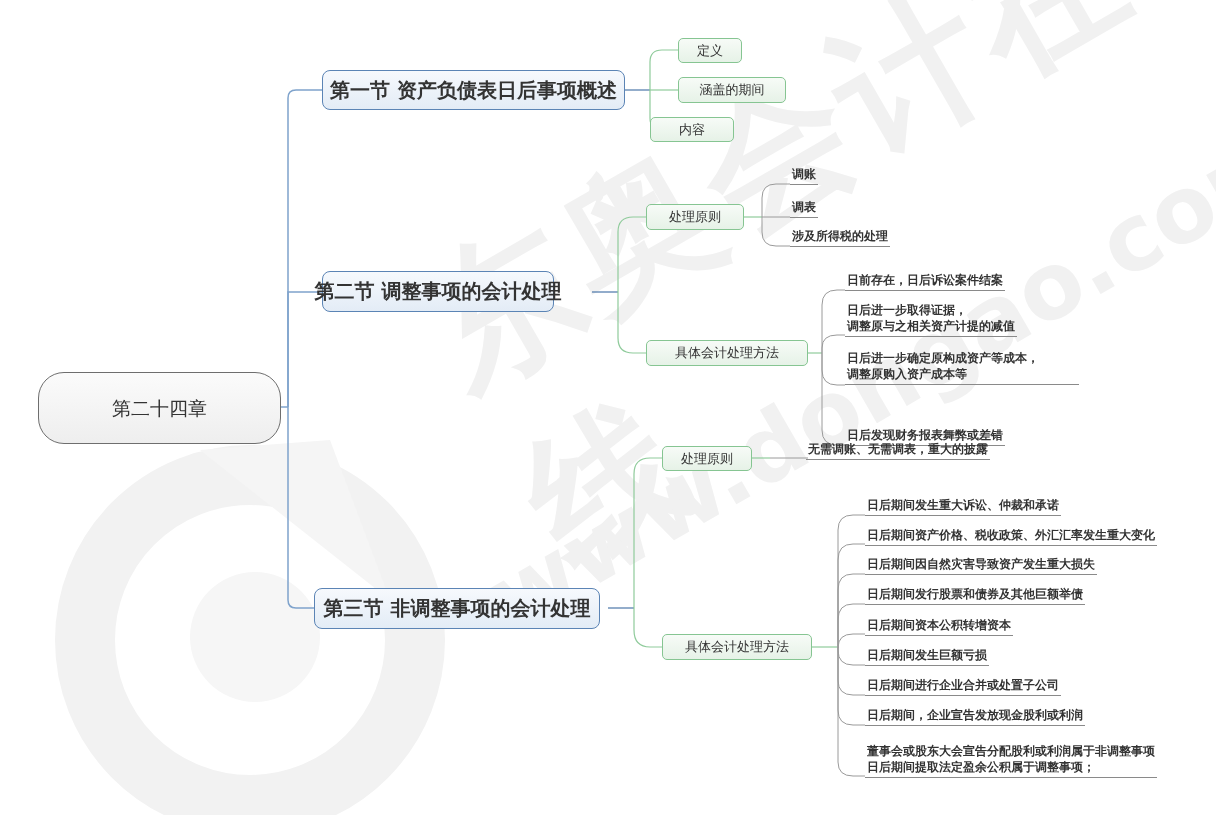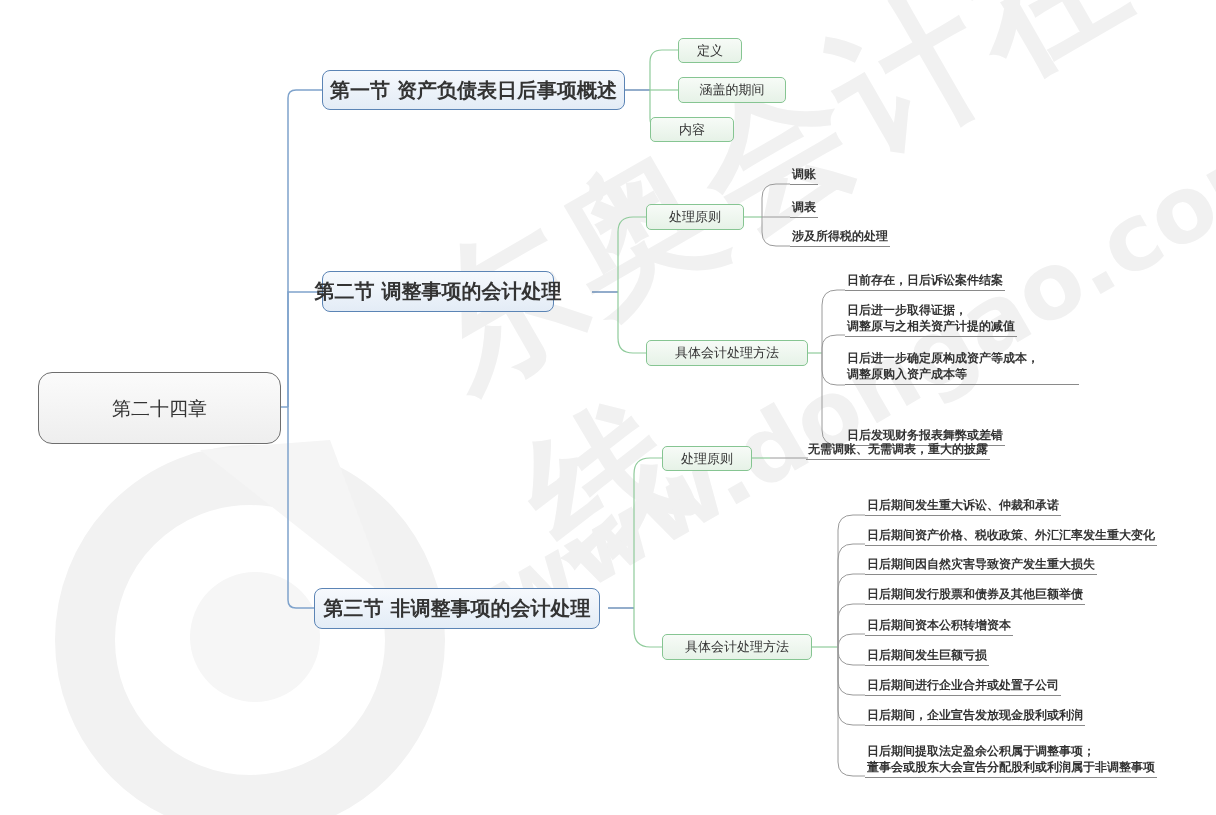--- a/index.html
+++ b/index.html
@@ -1,21 +1,21 @@
 <!DOCTYPE html>
 <html><head>
 <meta charset="utf-8">
 <style>
   html, body { margin: 0; padding: 0; background: #ffffff; }
   body { width: 1216px; height: 815px; position: relative; overflow: hidden;
          font-family: "DejaVu Sans", "Liberation Sans", sans-serif; color: #333; }
   .wm { position: absolute; pointer-events: none; }
   svg.lines { position: absolute; left: 0; top: 0; width: 1216px; height: 815px; }
   .node { position: absolute; box-sizing: border-box; display: flex; align-items: center; justify-content: center; white-space: nowrap; }
-  .root { background: linear-gradient(#fbfbfb, #eeeeee); border: 1px solid #6e6e6e; border-radius: 14px;
+  .root { background: linear-gradient(#fbfbfb, #eeeeee); border: 1px solid #6e6e6e; border-radius: 26px;
           font-size: 19px; line-height: 24px; text-align: center; flex-direction: column; color: #333; }
   .sec { background: linear-gradient(#f6f9fd, #e3ecf6); border: 1.5px solid #5b84b5; border-radius: 8px;
          font-size: 20px; color: #333; font-weight: bold; }
   .sub { background: linear-gradient(#f7fbf7, #e6f2e7); border: 1.5px solid #86c592; border-radius: 5px;
          font-size: 13px; color: #333; }
   .leaf { position: absolute; font-size: 12px; color: #333; white-space: nowrap; line-height: 16px;
           border-bottom: 1px solid #8a8a8a; padding: 0 2px 2px 2px; }
   .leaf span { display: block; font-weight: bold; }
 </style>
 </head>
@@ -170,15 +170,15 @@
 <div class="leaf" style="left:865px;top:647px;">
   <span>日后期间发生巨额亏损</span>
 </div>
 <div class="leaf" style="left:865px;top:677px;text-align:center;">
   <span>日后期间进行企业合并或处置子公司</span>
 </div>
 <div class="leaf" style="left:865px;top:707px;">
   <span>日后期间，企业宣告发放现金股利或利润</span>
 </div>
 <div class="leaf" style="left:865px;top:743px;">
+  <span>董事会或股东大会宣告分配股利或利润属于非调整事项</span>
   <span>日后期间提取法定盈余公积属于调整事项；</span>
-  <span>董事会或股东大会宣告分配股利或利润属于非调整事项</span>
 </div>
 
 </body></html>

